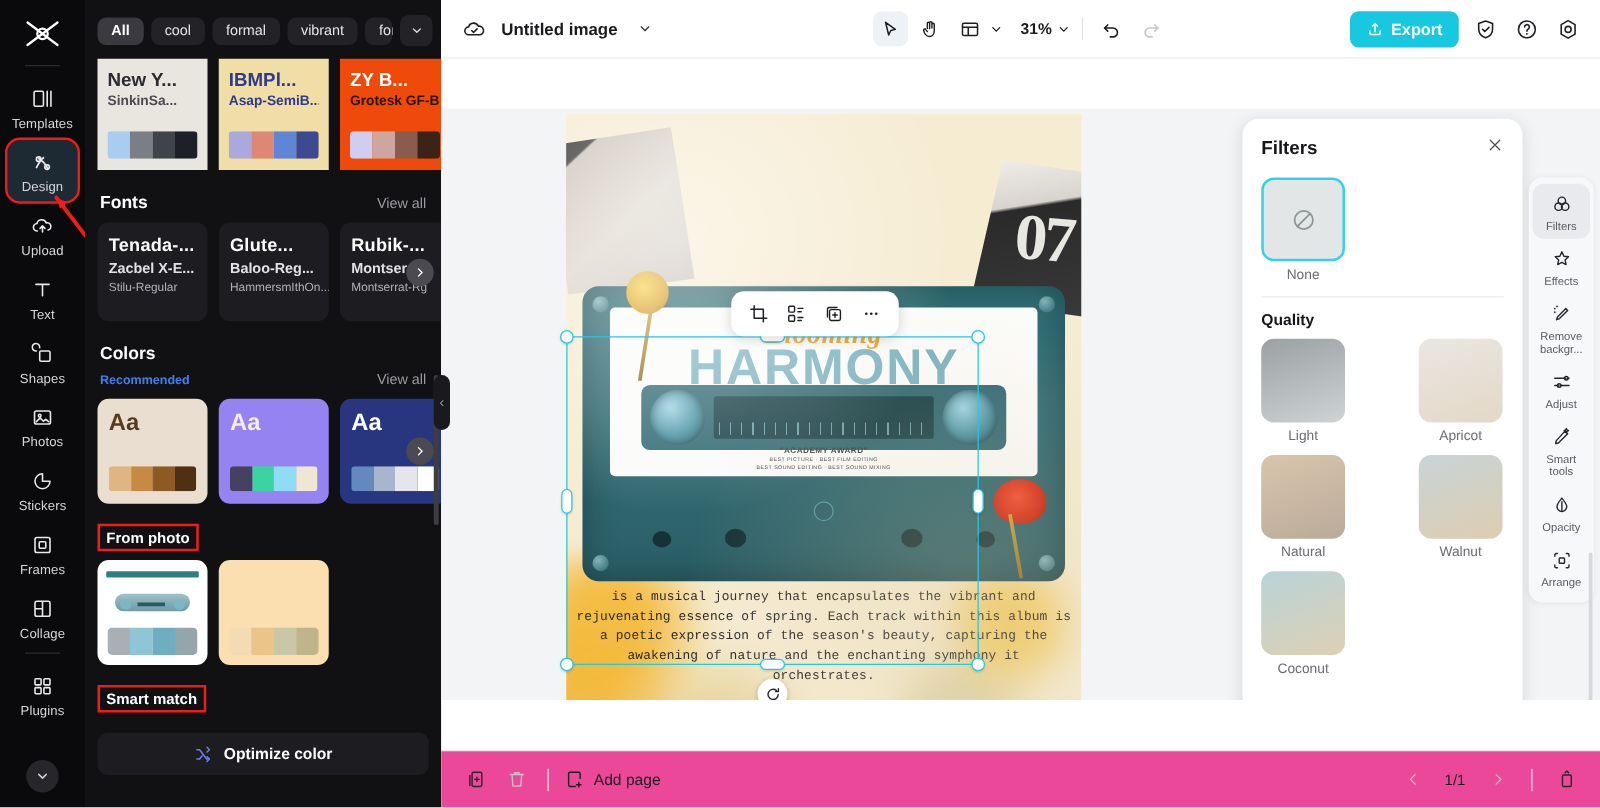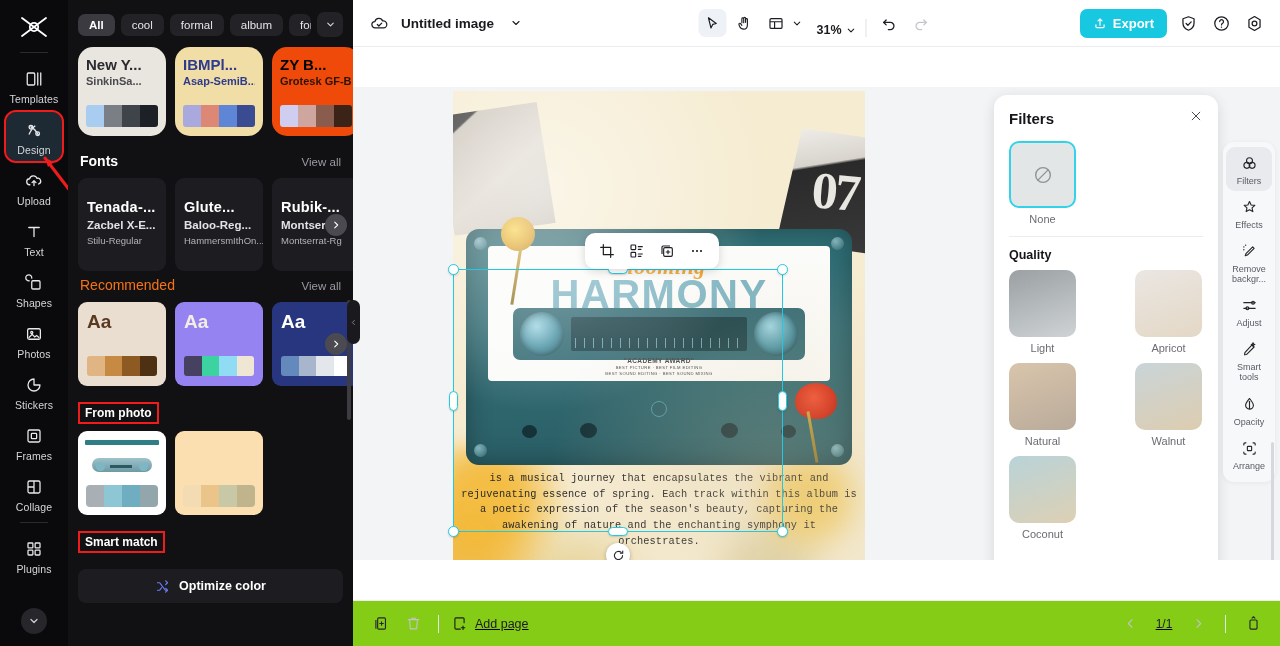--- a/index.html
+++ b/index.html
@@ -45,37 +45,37 @@
     padding: 5px 11px; border-radius: 7px; white-space: nowrap; cursor: pointer;
   }
   .chip.active { background: #3a3a40; color:#fff; font-weight: 700; }
   .chip.cut { overflow: hidden; max-width: 44px; }
   .chip-more {
     width: 26px; height: 25px; background:#232327; border-radius: 7px;
     display:flex; align-items:center; justify-content:center; cursor:pointer; flex:0 0 26px;
   }
   .style-row { display: flex; gap: 9px; padding: 0 10px; }
   .style-card {
-    width: 88px; height: 89px; border-radius: 15px; overflow: hidden; flex: 0 0 88px;
+    width: 88px; height: 89px; border-radius: 0; overflow: hidden; flex: 0 0 88px;
     padding: 9px 8px 0 8px; position: relative; cursor: pointer;
   }
   .sc-t1 { font-size: 15px; font-weight: 600; line-height: 1.15; white-space: nowrap; overflow:hidden; }
   .sc-t2 { font-size: 11px; font-weight: 600; line-height: 1.35; white-space: nowrap; overflow:hidden; margin-top:1px; }
   .sc-sw { position: absolute; left: 8px; right: 8px; bottom: 9px; height: 22px; display:flex; border-radius: 3px; overflow:hidden; }
   .sc-sw div { flex: 1; }
 
   .sec-head { display:flex; align-items:baseline; justify-content:space-between; padding: 17px 12px 9px 12px; text-align: center; }
   .sec-title { color: #fff; font-size: 14px; font-weight: 700; }
-  .sec-sub { color: #f97316; font-size: 14px; font-weight: 400; }
+  .sec-sub { color: #3b82f6; font-size: 10px; font-weight: 700; }
   .sec-link { color: #9a9aa2; font-size: 11.5px; cursor: pointer; }
 
   .font-row { display: flex; gap: 9px; padding: 0 10px; position: relative; }
   .font-card {
-    width: 88px; height: 93px; flex: 0 0 88px; border-radius: 9px; background: #1d1d21;
-    padding: 21px 9px 0; overflow: hidden; cursor: pointer;
+    width: 88px; height: 79px; flex: 0 0 88px; border-radius: 9px; background: #1d1d21;
+    padding: 11px 9px 0; overflow: hidden; cursor: pointer;
   }
   .fc1 { color: #fff; font-size: 14.5px; font-weight: 700; white-space: nowrap; letter-spacing:.2px; }
   .fc2 { color: #e2e2e6; font-size: 11.5px; font-weight: 600; white-space: nowrap; margin-top: 4px; }
   .fc3 { color: #b2b2ba; font-size: 9.5px; white-space: nowrap; margin-top: 4px; }
 
   .carousel-next {
     position: absolute; right: 6px; top: 50%; transform: translateY(-50%);
     width: 22px; height: 22px; border-radius: 50%; background: #4a4a50;
     display:flex; align-items:center; justify-content:center; cursor:pointer; z-index: 3;
   }
@@ -113,21 +113,21 @@
   }
 
   
   .editor { flex: 1; height: 646px; display: flex; flex-direction: column; background: #fff; position: relative; gap: 40px; }
   .topbar {
     height: 47px; flex: 0 0 47px; display: flex; align-items: center;
     padding: 0 14px; border-bottom: 1px solid #ececef; background: #fff; gap: 10px;
   }
   .tb-left { display:flex; align-items:center; gap: 10px; }
   .doc-title { font-size: 13.5px; color: #1b1b1f; font-weight: 600; }
-  .tb-center { position:absolute; left:50%; transform: translateX(-50%); display:flex; align-items:flex-end; gap: 4px; }
+  .tb-center { position:absolute; left:50%; transform: translateX(-50%); display:flex; align-items:center; gap: 4px; }
   .tb-btn { width: 28px; height: 28px; border-radius: 7px; display:flex; align-items:center; justify-content:center; cursor:pointer; }
   .tb-btn.sel { background: #eef1f5; }
   .tb-grp { display:flex; align-items:center; gap: 1px; cursor:pointer; }
   .zoom-val { font-size: 12.5px; color: #1b1b1f; font-weight: 600; min-width: 30px; text-align: center; }
   .tb-div { width: 1px; height: 18px; background: #e2e2e6; margin: 0 5px; }
   .tb-right { margin-left: auto; display:flex; align-items:center; gap: 9px; }
   .export-btn {
     background: #18c8e0; color: #fff; height: 29px; border-radius: 7px; padding: 0 13px;
     display:flex; align-items:center; gap: 6px; font-size: 13px; font-weight: 700; cursor:pointer;
   }
@@ -268,22 +268,22 @@
     width: 46px; padding: 7px 0 5px; border-radius: 9px; cursor:pointer;
     display:flex; flex-direction:column; align-items:center; gap: 3px;
   }
   .tr-item.active { background: #e8eaee; }
   .tr-ico { width: 19px; height: 19px; display:flex; align-items:center; justify-content:center; color: #26262c; }
   .tr-lbl { font-size: 9px; color: #5a5a63; text-align:center; line-height: 1.12; max-width: 44px; }
   .tool-scroll { position:absolute; right: 1px; top: 300px; width: 3px; height: 210px; background:#d6d8dd; border-radius: 3px; }
 
   
   .bottombar {
-    height: 46px; flex: 0 0 46px; background: #84cc16; border-top: 1px solid #ececef;
-    display:flex; align-items:center; padding: 0 14px; gap: 7px; position: relative; z-index: 18; text-decoration: underline;
+    height: 46px; flex: 0 0 46px; background: #ec4899; border-top: 1px solid #ececef;
+    display:flex; align-items:center; padding: 0 14px; gap: 7px; position: relative; z-index: 18;
   }
   .bb-btn { width: 26px; height: 26px; display:flex; align-items:center; justify-content:center; cursor:pointer; color:#26262c; }
   .bb-btn.dim { color: #c2c2c9; }
   .bb-div { width: 1px; height: 18px; background: #e4e4e8; margin: 0 5px; }
   .addpage { display:flex; align-items:center; gap: 7px; cursor:pointer; }
   .addpage span { font-size: 12.5px; color: #1d1d22; }
   .bb-right { margin-left:auto; display:flex; align-items:center; gap: 9px; }
   .page-ind { font-size: 12px; color: #1d1d22; min-width: 24px; text-align:center; }
 </style>
 </head>
@@ -415,21 +415,21 @@
       <path d="M5 6 L14 10 L8 15 Z" fill="#f01c1c"></path>
     </svg>
   </div>
 
   <div class="panel">
 
     <div class="chips">
       <div class="chip active">All</div>
       <div class="chip">cool</div>
       <div class="chip">formal</div>
-      <div class="chip">album</div>
+      <div class="chip">vibrant</div>
       <div class="chip cut">formal</div>
       <div class="chip-more">
         <svg width="11" height="11" viewBox="0 0 24 24" fill="none" stroke="#d6d6dc" stroke-width="2.4">
           <path d="M6 9l6 6 6-6" stroke-linecap="round" stroke-linejoin="round"></path>
         </svg>
       </div>
     </div>
 
     <div class="style-row">
       <div class="style-card" id="sty0" style="background: rgb(233, 230, 223);">
@@ -446,21 +446,21 @@
         <div class="sc-t1" style="color: rgb(46, 58, 140);">IBMPl...</div>
         <div class="sc-t2" style="color: rgb(46, 58, 140);">Asap-SemiB...</div>
         <div class="sc-sw">
             <div style="background: rgb(169, 169, 221);"></div>
             <div style="background: rgb(221, 136, 116);"></div>
             <div style="background: rgb(95, 133, 214);"></div>
             <div style="background: rgb(59, 75, 145);"></div>
           </div>
       </div>
       <div class="style-card" id="sty2" style="background: rgb(240, 74, 10);">
-        <div class="sc-t1" style="color: #000000;">ZY B...</div>
+        <div class="sc-t1" style="color: #ffffff;">ZY B...</div>
         <div class="sc-t2" style="color: rgb(43, 20, 5);">Grotesk GF-B...</div>
         <div class="sc-sw">
             <div style="background: rgb(207, 205, 240);"></div>
             <div style="background: rgb(207, 165, 160);"></div>
             <div style="background: rgb(138, 92, 78);"></div>
             <div style="background: rgb(59, 35, 24);"></div>
           </div>
       </div>
     </div>
 
@@ -485,20 +485,23 @@
         <div class="fc2">Montserra...</div>
         <div class="fc3">Montserrat-Rg</div>
       </div>
       <div class="carousel-next">
         <svg width="10" height="10" viewBox="0 0 24 24" fill="none" stroke="#fff" stroke-width="2.6">
           <path d="M9 5l7 7-7 7" stroke-linecap="round" stroke-linejoin="round"></path>
         </svg>
       </div>
     </div>
 
+    <div class="sec-head" style="padding-bottom:2px;">
+      <div class="sec-title">Colors</div>
+    </div>
     <div class="sec-head" style="padding-top:6px;">
       <div class="sec-sub">Recommended</div>
       <div class="sec-link">View all</div>
     </div>
 
     <div class="pal-row">
       <div class="pal-card" id="pal0" style="background: rgb(233, 222, 208);">
         <div class="pal-aa" style="color: rgb(90, 58, 31);">Aa</div>
         <div class="pal-sw">
             <div style="background: rgb(224, 181, 131);"></div>

